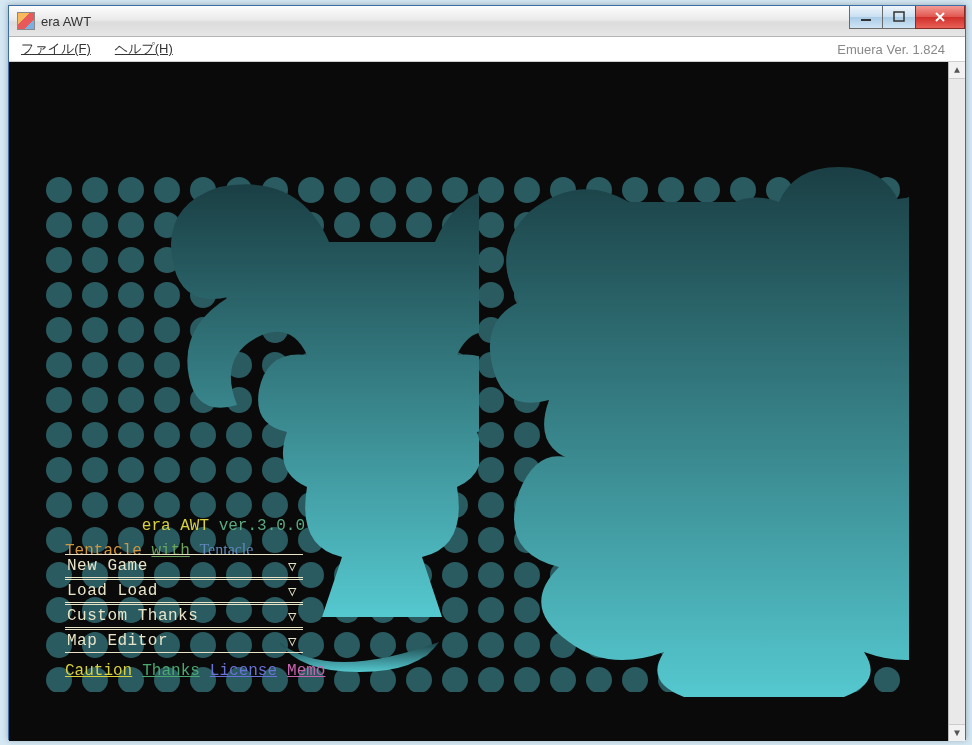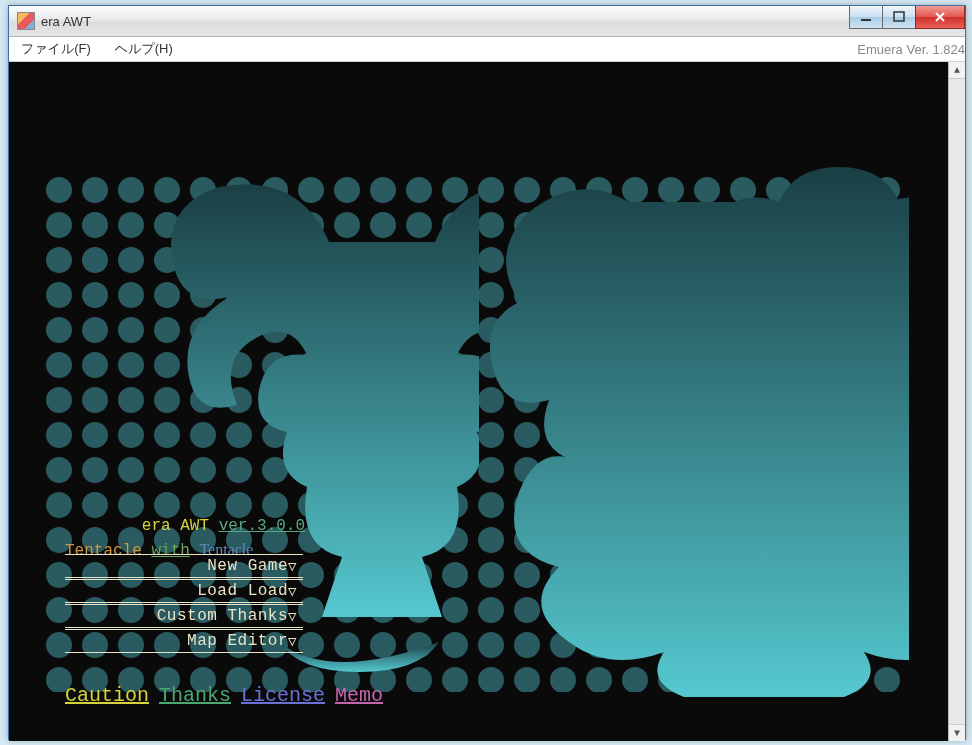--- a/index.html
+++ b/index.html
@@ -6,44 +6,44 @@
   .window{position:absolute;left:8px;top:5px;width:956px;height:733px;background:#b91c1c;border:1px solid #3a6ea5;box-shadow:0 0 6px rgba(0,0,0,.3);}
   .titlebar{height:30px;background:linear-gradient(to bottom,#fdfdfd,#eaeaea 45%,#dcdcdc 55%,#e6e6e6);display:flex;align-items:center;border-bottom:1px solid #b5b5b5;position:relative;}
   .titlebar .icon{width:16px;height:16px;margin:0 6px 0 8px;background:linear-gradient(135deg,#f7b95c 0 35%,#e85a5a 35% 70%,#7bb0e0 70%);border:1px solid #888;}
   .titlebar .title{font-size:13px;color:#333;font-family:"Segoe UI","Meiryo",sans-serif;}
   .winbtns{position:absolute;right:0;top:0;display:flex;height:22px;}
   .winbtn{width:32px;height:22px;display:flex;align-items:center;justify-content:center;font-family:Arial,sans-serif;border:1px solid #6a6a6a;border-top:none;margin-left:-1px;cursor:default;}
   .winbtn.min,.winbtn.max{background:linear-gradient(to bottom,#f0f6fb,#c8dff2 50%,#a9cbe5 51%,#cfe4f5);color:#2a2a2a;}
   .winbtn.close{width:48px;background:linear-gradient(to bottom,#f29b94,#e0564f 50%,#cf3029 51%,#e86058);color:#fff;border-color:#8a2c26;}
   .winbtn svg{display:block}
   .menubar{height:24px;background:#fff;display:flex;align-items:center;font-size:13px;color:#333;border-bottom:1px solid #d0d0d0;font-family:"MS UI Gothic","Meiryo",sans-serif;}
-  .menubar .mi{padding:2px 12px;cursor:default;}
-  .menubar .ver{margin-left:auto;padding-right:0;color:#888;}
+  .menubar .mi{padding:2px 12px;cursor:default;text-decoration:underline;}
+  .menubar .ver{margin-left:auto;padding-right:20px;color:#888;}
   .client{position:relative;width:100%;height:calc(100% - 54px);background:#0a0a0a;overflow:hidden;}
   .scrollbar{position:absolute;right:0;top:0;width:16px;height:100%;background:#e9e9e9;border-left:1px solid #bcbcbc;}
   .scrollbar .uarr,.scrollbar .darr{position:absolute;left:0;width:16px;height:16px;background:#f2f2f2;display:flex;align-items:center;justify-content:center;color:#555;font-size:10px;}
   .scrollbar .uarr{top:0;border-bottom:1px solid #ccc;}
   .scrollbar .darr{bottom:0;border-top:1px solid #ccc;}
   .stage{position:absolute;inset:0 16px 0 0;}
   .dots{position:absolute;left:32px;top:110px;width:880px;height:520px;}
   .dots circle{fill:#2a5b60;}
   .silA,.silB{position:absolute;top:100px;}
   .silA{left:150px;width:320px;height:540px;}
   .silB{left:470px;width:430px;height:560px;}
   .sil path{fill:url(#silgrad)}
   .infobox{position:absolute;left:56px;top:428px;font-size:16px;line-height:1.5;white-space:pre;}
   .infobox .t1{color:#d7d23c;}
-  .infobox .t2{color:#5aa980;text-decoration:underline;}
+  .infobox .t2{color:#5aa980;}
   .infobox .t3{color:#d09540;}
   .infobox .t4{color:#6aa35a;text-decoration:underline;}
   .infobox .t5{color:#5e88b8;font-family:Liberation Serif, serif;}
   .menu{position:absolute;left:56px;top:492px;display:flex;flex-direction:column;gap:1px;}
-  .mrow{width:238px;height:24px;border-top:1px solid #e8e4c8;border-bottom:1px solid #e8e4c8;color:#e8e4c8;font-size:16px;display:flex;align-items:center;justify-content:flex-end;padding:0 6px 0 2px;box-sizing:border-box;cursor:default;letter-spacing:0.5px;}
+  .mrow{width:238px;height:24px;border-top:1px solid #e8e4c8;border-bottom:1px solid #e8e4c8;color:#e8e4c8;font-size:16px;display:flex;align-items:center;justify-content:space-between;padding:0 6px 0 2px;box-sizing:border-box;cursor:default;letter-spacing:0.5px;}
   .mrow .tri{font-size:14px;color:#e8e4c8;}
-  .footer{position:absolute;left:56px;top:622px;font-size:20px;}
+  .footer{position:absolute;left:56px;top:600px;font-size:16px;}
   .footer span{text-decoration:underline;margin-right:10px;cursor:default;}
   .footer .c-caution{color:#d7d23c;}
   .footer .c-thanks{color:#4ba871;}
   .footer .c-license{color:#6a72d8;}
   .footer .c-memo{color:#c565b0;}
   .desktop-hint{position:absolute;inset:0;background:repeating-linear-gradient(90deg,#cfe5f4 0 140px,#b7d6ee 140px 160px);z-index:-1;}
 </style>
 </head>
 <body>
 <div class="desktop-hint"></div>

